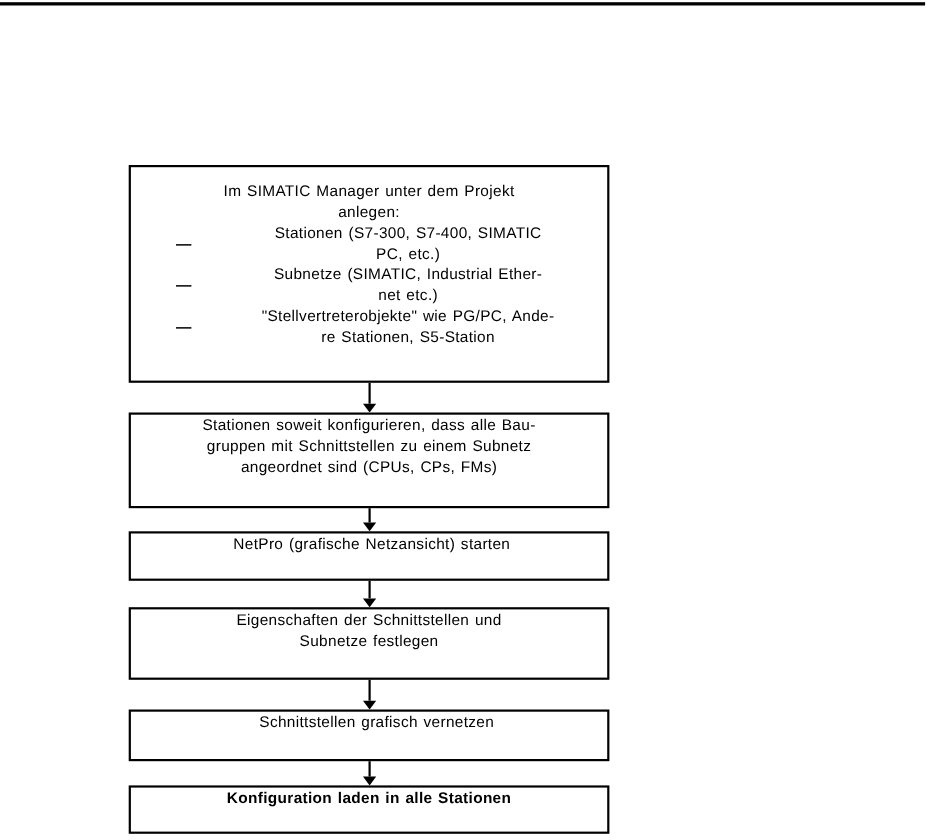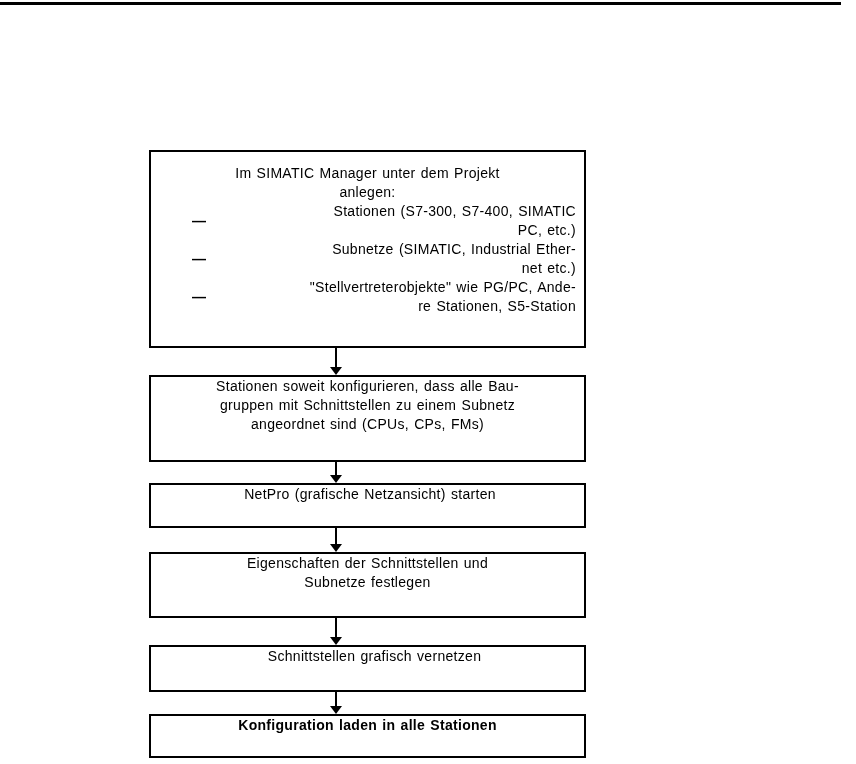--- a/index.html
+++ b/index.html
@@ -35,21 +35,20 @@
   }
   .box {
     box-sizing: border-box;
     border: 2px solid #000000;
     background: #ffffff;
     width: 437px;
     font-size: 14px;
     line-height: 19px;
     letter-spacing: 0.3px;
     word-spacing: 1px;
-    margin-left: 32px;
   }
   .box-text, .box-heading, .item-text, .dash {
     white-space: pre-line;
   }
   
   .box1 {
     height: 198px;
     display: flex;
     flex-direction: column;
     align-items: stretch;
@@ -65,21 +64,21 @@
   .list-item {
     display: flex;
     align-items: center;
   }
   .dash {
     flex: 0 0 38px;
     font-weight: bold;
   }
   .item-text {
     flex: 1 1 auto;
-    text-align: right;
+    text-align: center;
   }
   
   .box-centered {
     display: flex;
     justify-content: center;
     text-align: center;
     padding: 0 10px;
   }
   .box2 { height: 87px; }
   .box3 { height: 45px; padding-left: 15px; }

